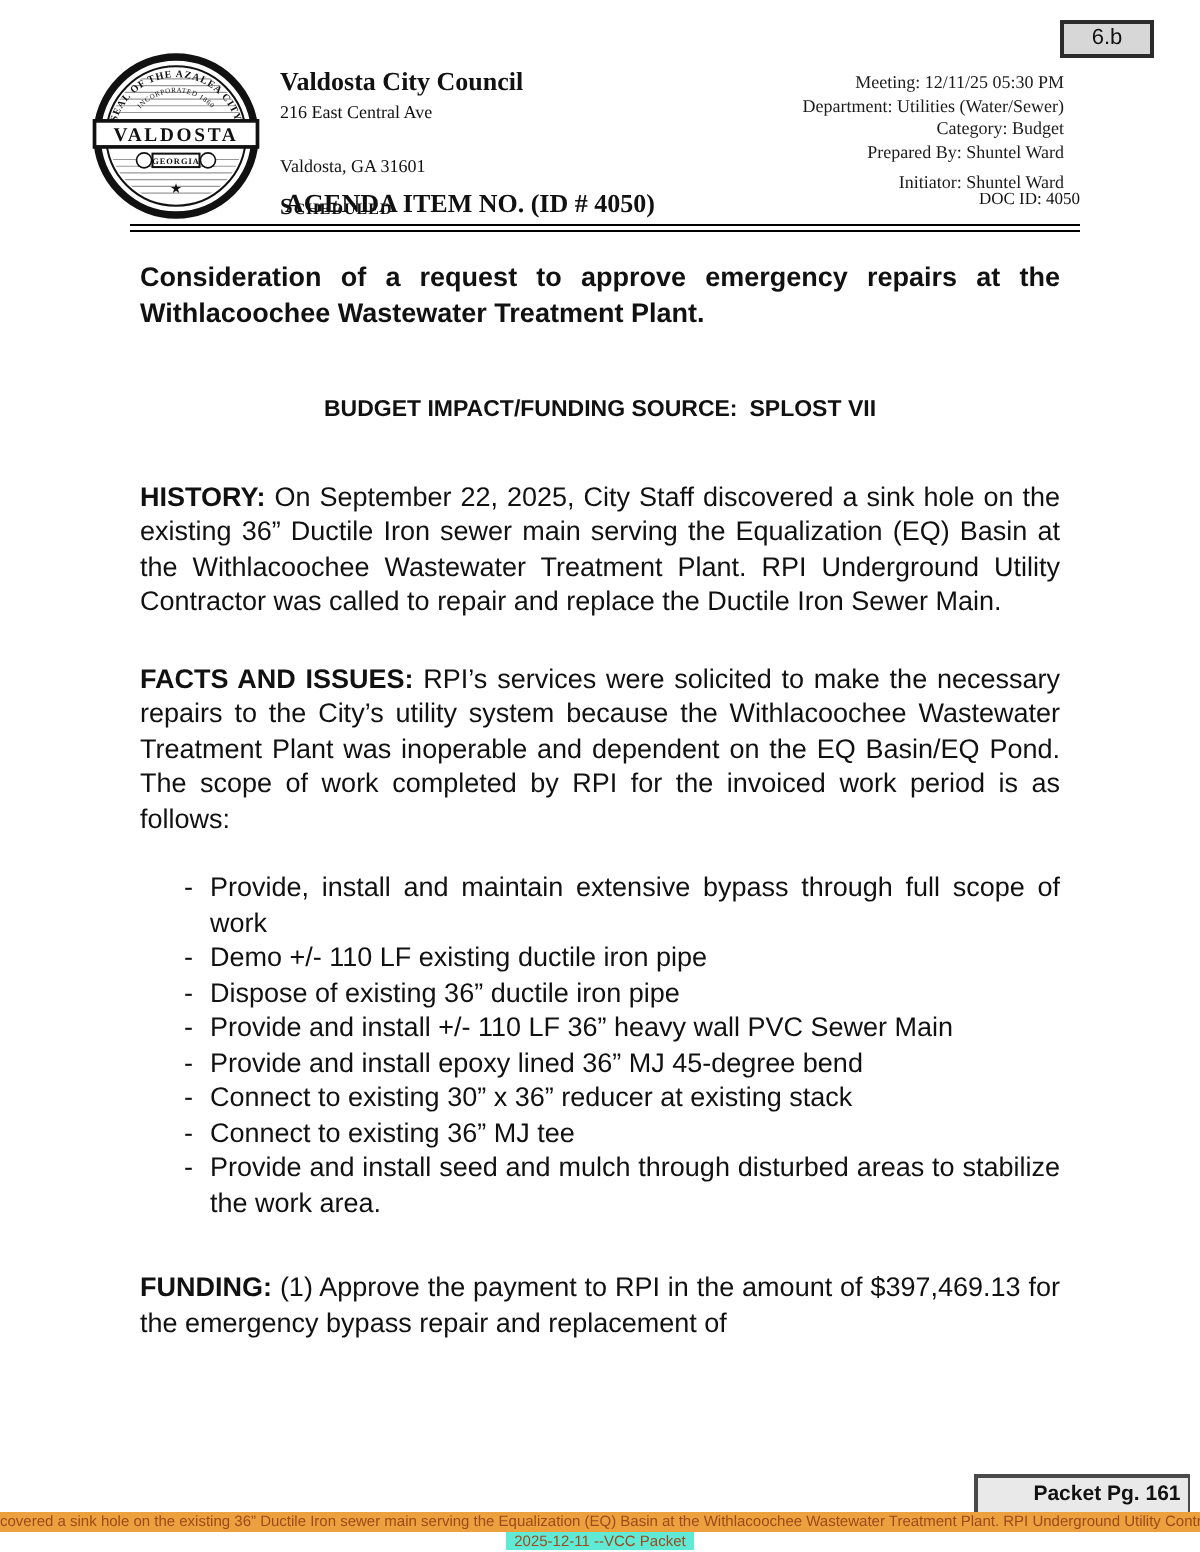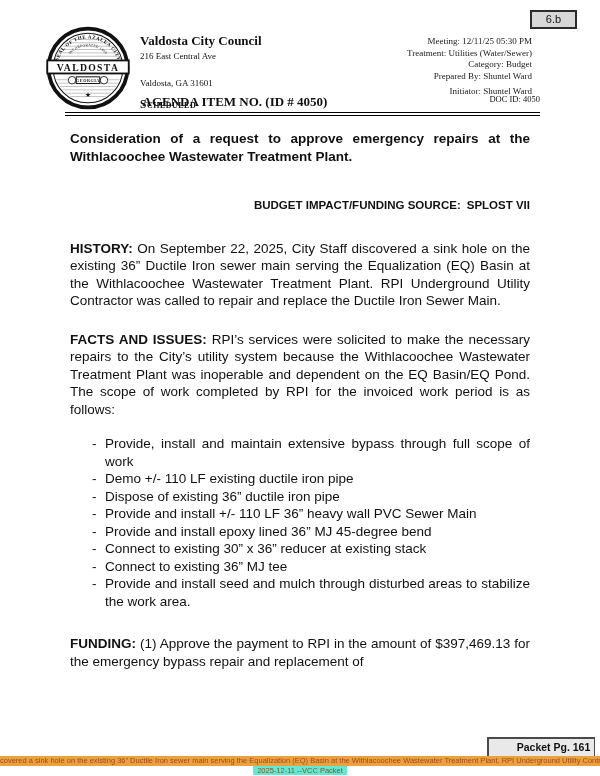--- a/index.html
+++ b/index.html
@@ -39,21 +39,21 @@
   }
   .agenda-no { width:340px; text-align:center; font-weight:bold; font-size:13px; }
   .doc-id { flex:1; text-align:right; font-size:8.5px; padding-bottom:2px; }
   .double-rule {
     position:absolute; left:65px; top:112px; width:475px; height:4px;
     border-top:1.5px solid #000; border-bottom:1.5px solid #000;
   }
   
   .content { padding:0 70px; font-size:13.5px; line-height:17.5px; text-align:justify; }
   .doc-title { margin-top:12px; font-weight:bold; line-height:18px; }
-  .budget-line { margin-top:31px; font-weight:bold; font-size:11.5px; text-align:right; }
+  .budget-line { margin-top:31px; font-weight:bold; font-size:11.5px; text-align:center; }
   .budget-line .val { margin-left:6px; }
   .para { margin-top:21px; }
   .para.first { margin-top:25px; }
   .lead { font-weight:bold; }
   .bullets { margin-top:17px; }
   .bullet { position:relative; padding-left:35px; }
   .bullet::before { content:"-"; position:absolute; left:22px; top:0; }
   .para.options { margin-top:25px; }
   
   .packet-box {
@@ -129,21 +129,21 @@
 
     <div class="center-block">
       <div class="org">Valdosta City Council</div>
       <div class="addr">216 East Central Ave</div>
       <div class="addr" style="margin-top:16px">Valdosta, GA  31601</div>
       <div class="status">Scheduled</div>
     </div>
 
     <div class="meta">
       <div>Meeting: 12/11/25 05:30 PM</div>
-      <div>Treatment: Utilities (Water/Sewer)</div>
+      <div>Department: Utilities (Water/Sewer)</div>
       <div>Category: Budget</div>
       <div>Prepared By: Shuntel Ward</div>
       <div class="gap">Initiator: Shuntel Ward</div>
     </div>
 
     <div class="agenda-row">
       <div class="agenda-no">AGENDA ITEM NO. (ID # 4050)</div>
       <div class="doc-id">DOC ID: 4050</div>
     </div>
     <div class="double-rule"></div>

